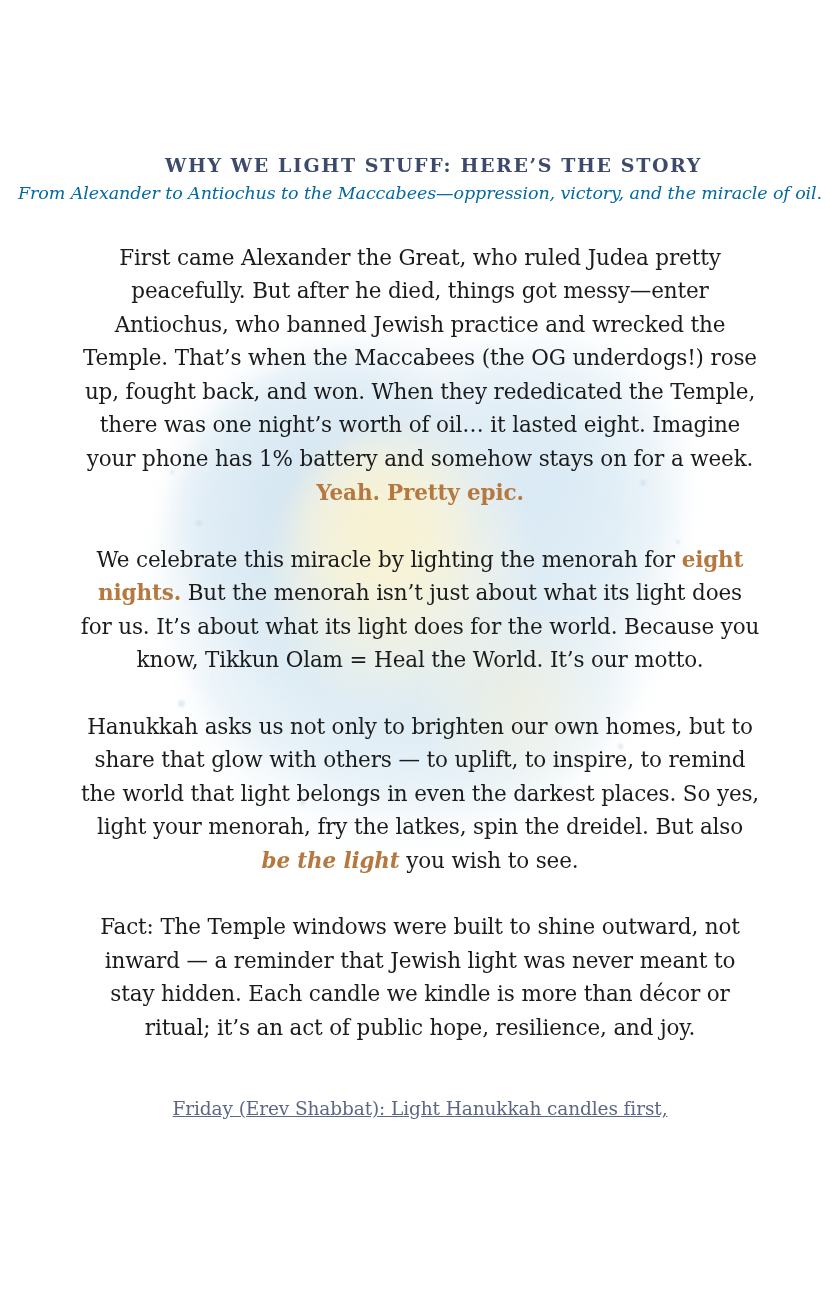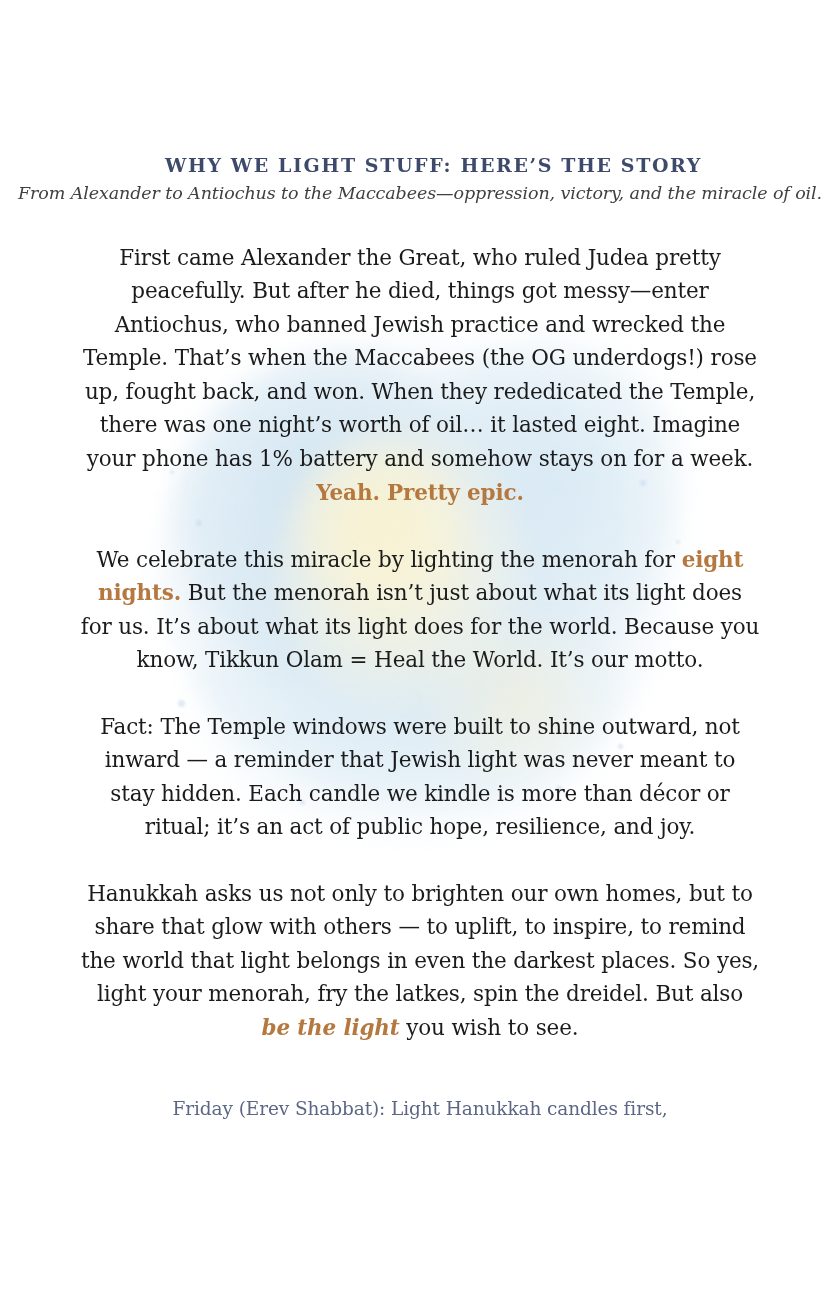--- a/index.html
+++ b/index.html
@@ -150,21 +150,21 @@
     letter-spacing: 1.6px;
     color: #3d4a6b;
     line-height: 1.25;
     margin: 0;
     padding-left: 27px;
   }
   .subhead {
     font-family: "DejaVu Serif", "Liberation Serif", serif;
     font-style: italic;
     font-size: 17.5px;
-    color: #404040;
+    color: #0369a1;
     margin: 4px 0 0 0;
     line-height: 1.3;
     letter-spacing: -0.1px;
   }
 
   .body-block {
     margin: 36px auto 0 auto;
     width: 680px;
     text-align: center;
   }
@@ -208,20 +208,21 @@
     color: #3d4a6b;
     margin: 0 0 6px 0;
   }
   .footer-line {
     font-family: "DejaVu Serif", "Liberation Serif", serif;
     font-size: 18.5px;
     color: #5b6785;
     line-height: 26px;
     margin: 0;
     letter-spacing: -0.1px;
+    text-decoration: underline;
   }
 </style>
 </head>
 <body>
 
 <div class="page">
 
   <div class="watercolor-layer">
     <div class="blob-outer"></div>
     <div class="blob-blue-a"></div>
@@ -250,23 +251,23 @@
 
     <div class="body-block">
 
       <p class="para tight"><span>First came Alexander the Great, who ruled Judea pretty peacefully. But after he died, things got messy—enter Antiochus, who banned Jewish practice and wrecked the Temple. That’s when the Maccabees (the OG underdogs!) rose up, fought back, and won. When they rededicated the Temple, there was one night’s worth of oil… it lasted eight. Imagine your phone has 1% battery and somehow stays on for a week.</span></p>
       <p class="para">
           <span class="accent-line">Yeah. Pretty epic.</span>
         </p>
 
       <p class="para"><span>We celebrate this miracle by lighting the menorah for </span><span class="accent">eight nights.</span><span> But the menorah isn’t just about what its light does for us. It’s about what its light does for the world. Because you know, Tikkun Olam = Heal the World. It’s our motto.</span></p>
 
+      <p class="para"><span>Hanukkah asks us not only to brighten our own homes, but to share that glow with others — to uplift, to inspire, to remind the world that light belongs in even the darkest places. So yes, light your menorah, fry the latkes, spin the dreidel. But also </span><span class="accent-italic">be the light</span><span> you wish to see.</span></p>
+
       <p class="para"><span>Fact: The Temple windows were built to shine outward, not inward — a reminder that Jewish light was never meant to stay hidden. Each candle we kindle is more than décor or ritual; it’s an act of public hope, resilience, and joy.</span></p>
-
-      <p class="para"><span>Hanukkah asks us not only to brighten our own homes, but to share that glow with others — to uplift, to inspire, to remind the world that light belongs in even the darkest places. So yes, light your menorah, fry the latkes, spin the dreidel. But also </span><span class="accent-italic">be the light</span><span> you wish to see.</span></p>
 
     </div>
 
     <div class="footer-block">
       <p class="footer-line">Friday (Erev Shabbat): Light Hanukkah candles first,</p>
     </div>
 
   </div>
 </div>
 

